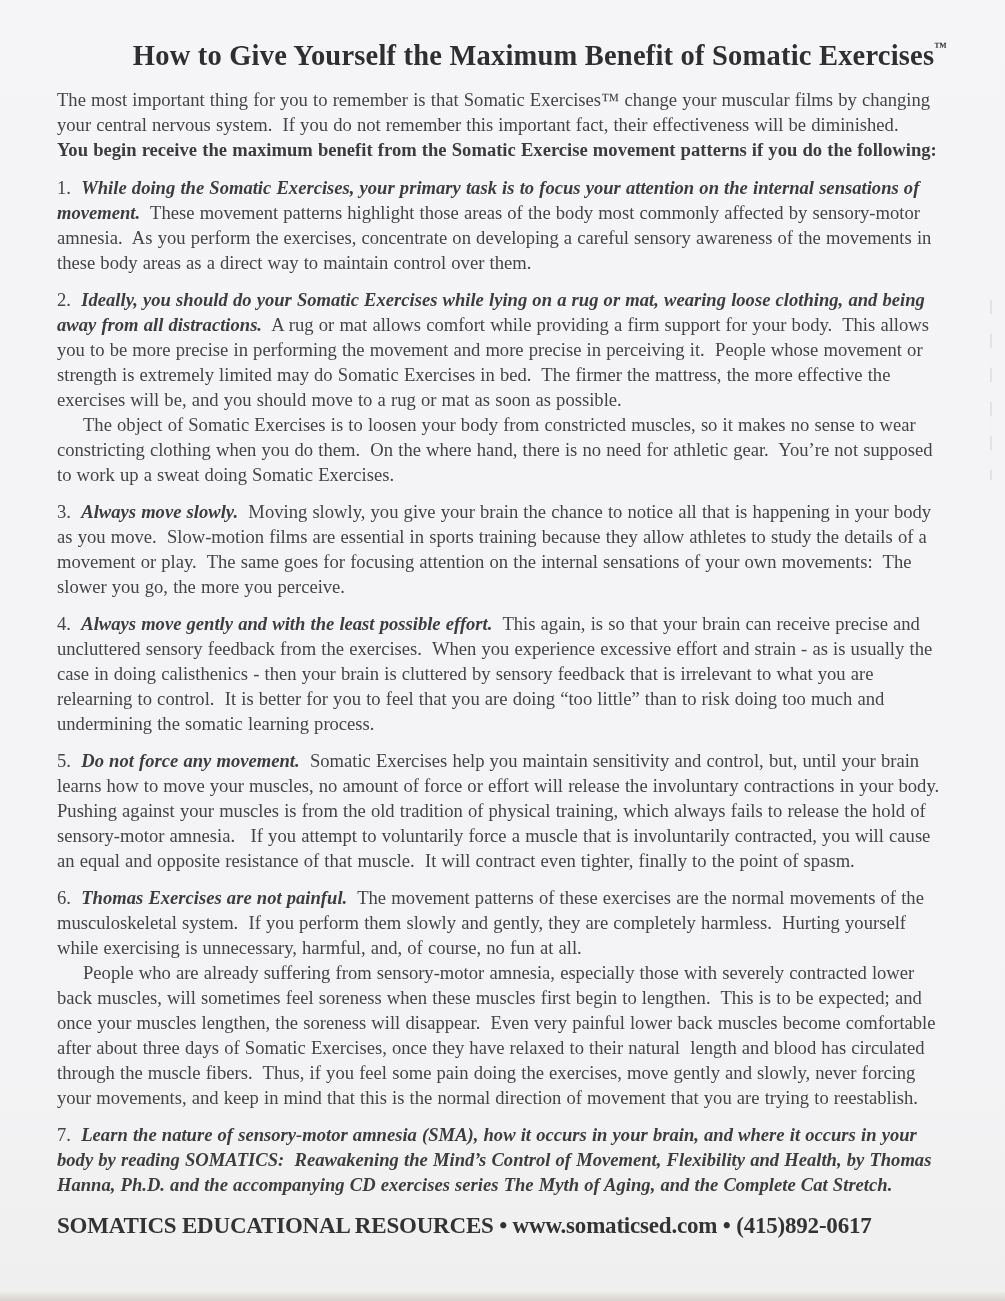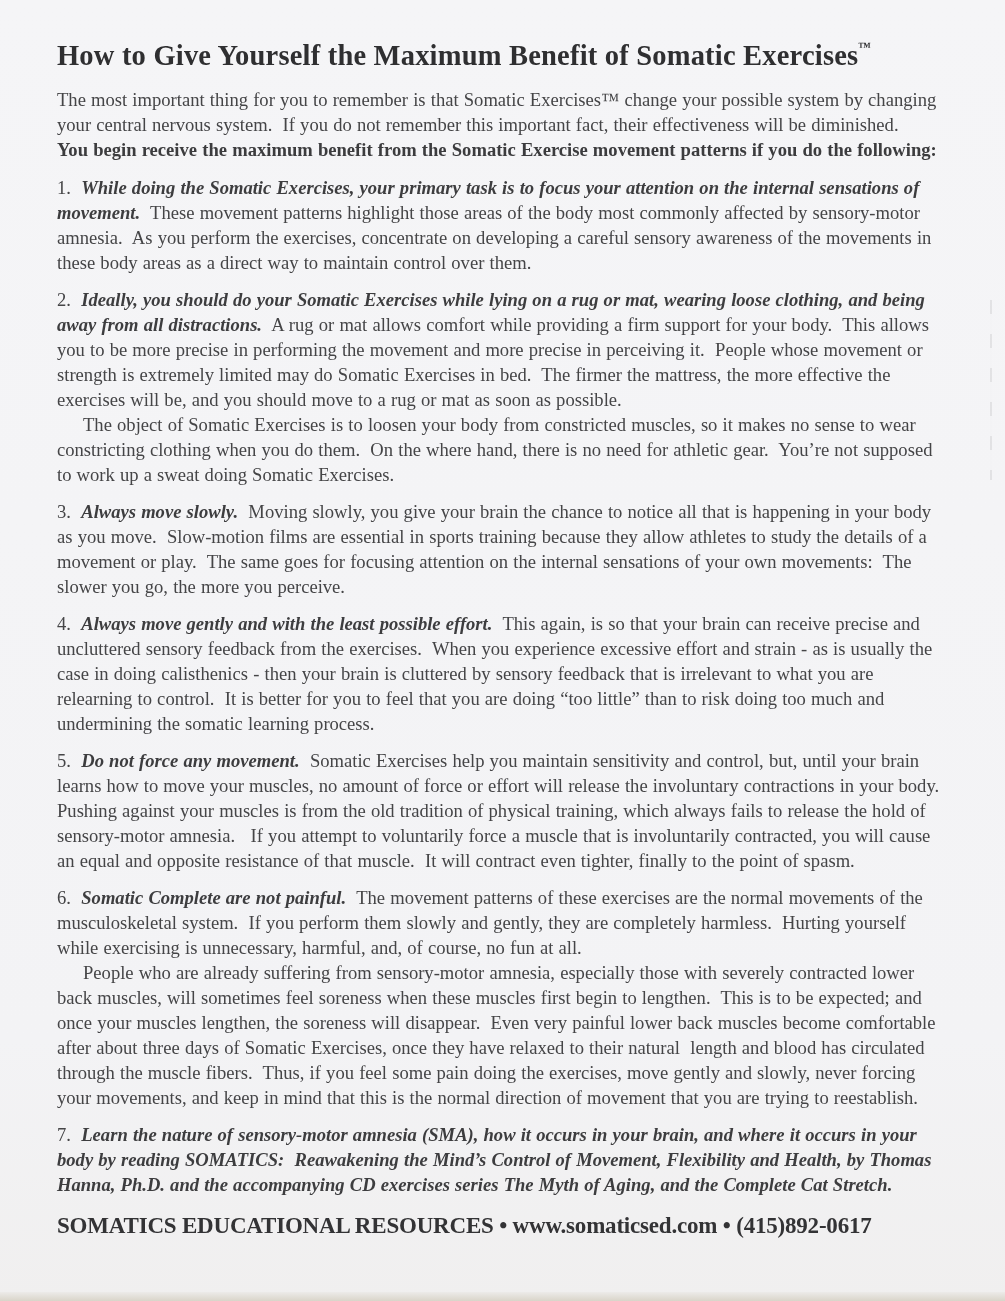--- a/index.html
+++ b/index.html
@@ -19,20 +19,21 @@
     color: #454547;
     overflow: hidden;
   }
   h1.doc-title {
     font-size: 28.5px;
     font-weight: bold;
     color: #2f2f31;
     letter-spacing: 0.2px;
     margin-bottom: 15px;
     white-space: nowrap;
+    text-align: right;
   }
   h1.doc-title .tm {
     font-size: 0.45em;
     vertical-align: 14px;
     letter-spacing: 0;
   }
   .page p {
     font-size: 18.6px;
     line-height: 25px;
     white-space: pre-wrap;
@@ -79,41 +80,41 @@
     opacity: 0.55;
   }
 </style>
 </head>
 <body>
 
 <div class="page">
 
   <h1 class="doc-title"><span>How to Give Yourself the Maximum Benefit of Somatic Exercises</span><span class="tm">™</span></h1>
 
-  <p class="intro"><span>The most important thing for you to remember is that Somatic Exercises™ change your possible system by changing your central nervous system.  If you do not remember this important fact, their effectiveness will be diminished.</span><strong class="lead-in">You begin receive the maximum benefit from the Somatic Exercise movement patterns if you do the following:</strong></p>
+  <p class="intro"><span>The most important thing for you to remember is that Somatic Exercises™ change your muscular films by changing your central nervous system.  If you do not remember this important fact, their effectiveness will be diminished.</span><strong class="lead-in">You begin receive the maximum benefit from the Somatic Exercise movement patterns if you do the following:</strong></p>
 
   <div id="sections">
       <div class="section">
         <p class="first"><span class="num">1.</span>  <strong class="lead">While doing the Somatic Exercises, your primary task is to focus your attention on the internal sensations of movement.</strong>  These movement patterns highlight those areas of the body most commonly affected by sensory-motor amnesia.  As you perform the exercises, concentrate on developing a careful sensory awareness of the movements in these body areas as a direct way to maintain control over them.</p>
       </div>
       <div class="section">
         <p class="first"><span class="num">2.</span>  <strong class="lead">Ideally, you should do your Somatic Exercises while lying on a rug or mat, wearing loose clothing, and being away from all distractions.</strong>  A rug or mat allows comfort while providing a firm support for your body.  This allows you to be more precise in performing the movement and more precise in perceiving it.  People whose movement or strength is extremely limited may do Somatic Exercises in bed.  The firmer the mattress, the more effective the exercises will be, and you should move to a rug or mat as soon as possible.</p>
         <p class="cont">The object of Somatic Exercises is to loosen your body from constricted muscles, so it makes no sense to wear constricting clothing when you do them.  On the where hand, there is no need for athletic gear.  You’re not supposed to work up a sweat doing Somatic Exercises.</p>
       </div>
       <div class="section">
         <p class="first"><span class="num">3.</span>  <strong class="lead">Always move slowly.</strong>  Moving slowly, you give your brain the chance to notice all that is happening in your body as you move.  Slow-motion films are essential in sports training because they allow athletes to study the details of a movement or play.  The same goes for focusing attention on the internal sensations of your own movements:  The slower you go, the more you perceive.</p>
       </div>
       <div class="section">
         <p class="first"><span class="num">4.</span>  <strong class="lead">Always move gently and with the least possible effort.</strong>  This again, is so that your brain can receive precise and uncluttered sensory feedback from the exercises.  When you experience excessive effort and strain - as is usually the case in doing calisthenics - then your brain is cluttered by sensory feedback that is irrelevant to what you are relearning to control.  It is better for you to feel that you are doing “too little” than to risk doing too much and undermining the somatic learning process.</p>
       </div>
       <div class="section">
         <p class="first"><span class="num">5.</span>  <strong class="lead">Do not force any movement.</strong>  Somatic Exercises help you maintain sensitivity and control, but, until your brain learns how to move your muscles, no amount of force or effort will release the involuntary contractions in your body.  Pushing against your muscles is from the old tradition of physical training, which always fails to release the hold of sensory-motor amnesia.   If you attempt to voluntarily force a muscle that is involuntarily contracted, you will cause an equal and opposite resistance of that muscle.  It will contract even tighter, finally to the point of spasm.</p>
       </div>
       <div class="section">
-        <p class="first"><span class="num">6.</span>  <strong class="lead">Somatic Complete are not painful.</strong>  The movement patterns of these exercises are the normal movements of the musculoskeletal system.  If you perform them slowly and gently, they are completely harmless.  Hurting yourself while exercising is unnecessary, harmful, and, of course, no fun at all.</p>
+        <p class="first"><span class="num">6.</span>  <strong class="lead">Thomas Exercises are not painful.</strong>  The movement patterns of these exercises are the normal movements of the musculoskeletal system.  If you perform them slowly and gently, they are completely harmless.  Hurting yourself while exercising is unnecessary, harmful, and, of course, no fun at all.</p>
         <p class="cont">People who are already suffering from sensory-motor amnesia, especially those with severely contracted lower back muscles, will sometimes feel soreness when these muscles first begin to lengthen.  This is to be expected; and once your muscles lengthen, the soreness will disappear.  Even very painful lower back muscles become comfortable after about three days of Somatic Exercises, once they have relaxed to their natural  length and blood has circulated through the muscle fibers.  Thus, if you feel some pain doing the exercises, move gently and slowly, never forcing your movements, and keep in mind that this is the normal direction of movement that you are trying to reestablish.</p>
       </div>
       <div class="section">
         <p class="first"><span class="num">7.</span>  <strong class="lead">Learn the nature of sensory-motor amnesia (SMA), how it occurs in your brain, and where it occurs in your body by reading SOMATICS:  Reawakening the Mind’s Control of Movement, Flexibility and Health, by Thomas Hanna, Ph.D. and the accompanying CD exercises series The Myth of Aging, and the Complete Cat Stretch.</strong></p>
       </div>
     </div>
 
   <div class="footer-line">SOMATICS EDUCATIONAL RESOURCES • www.somaticsed.com • (415)892-0617</div>
 
 </div>

